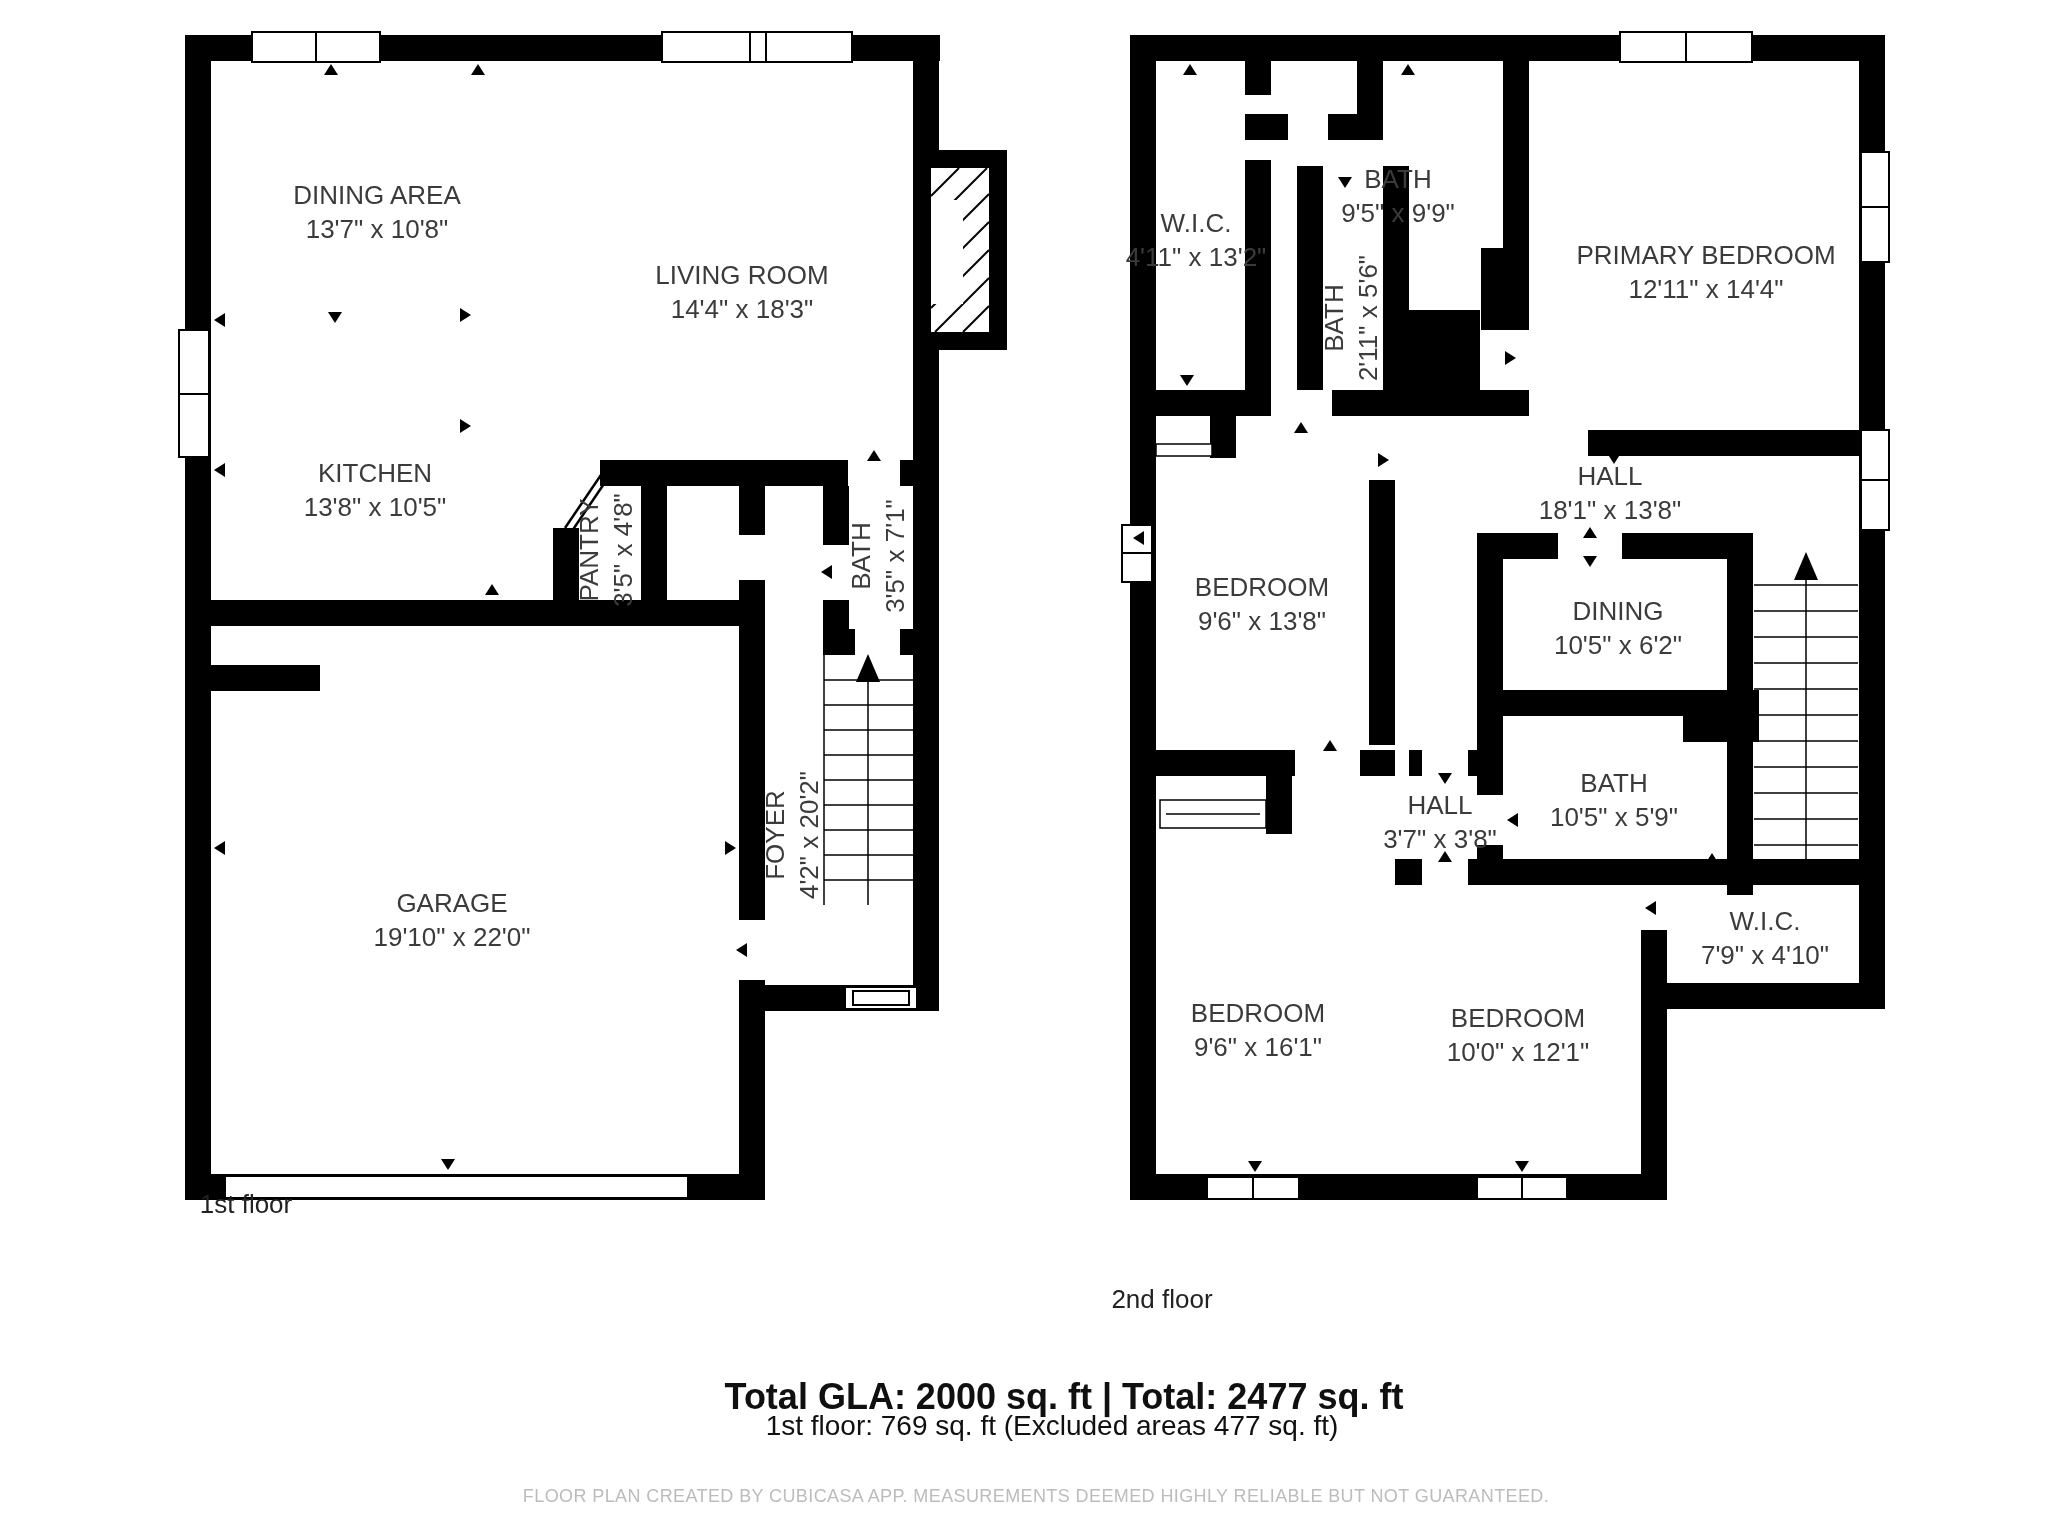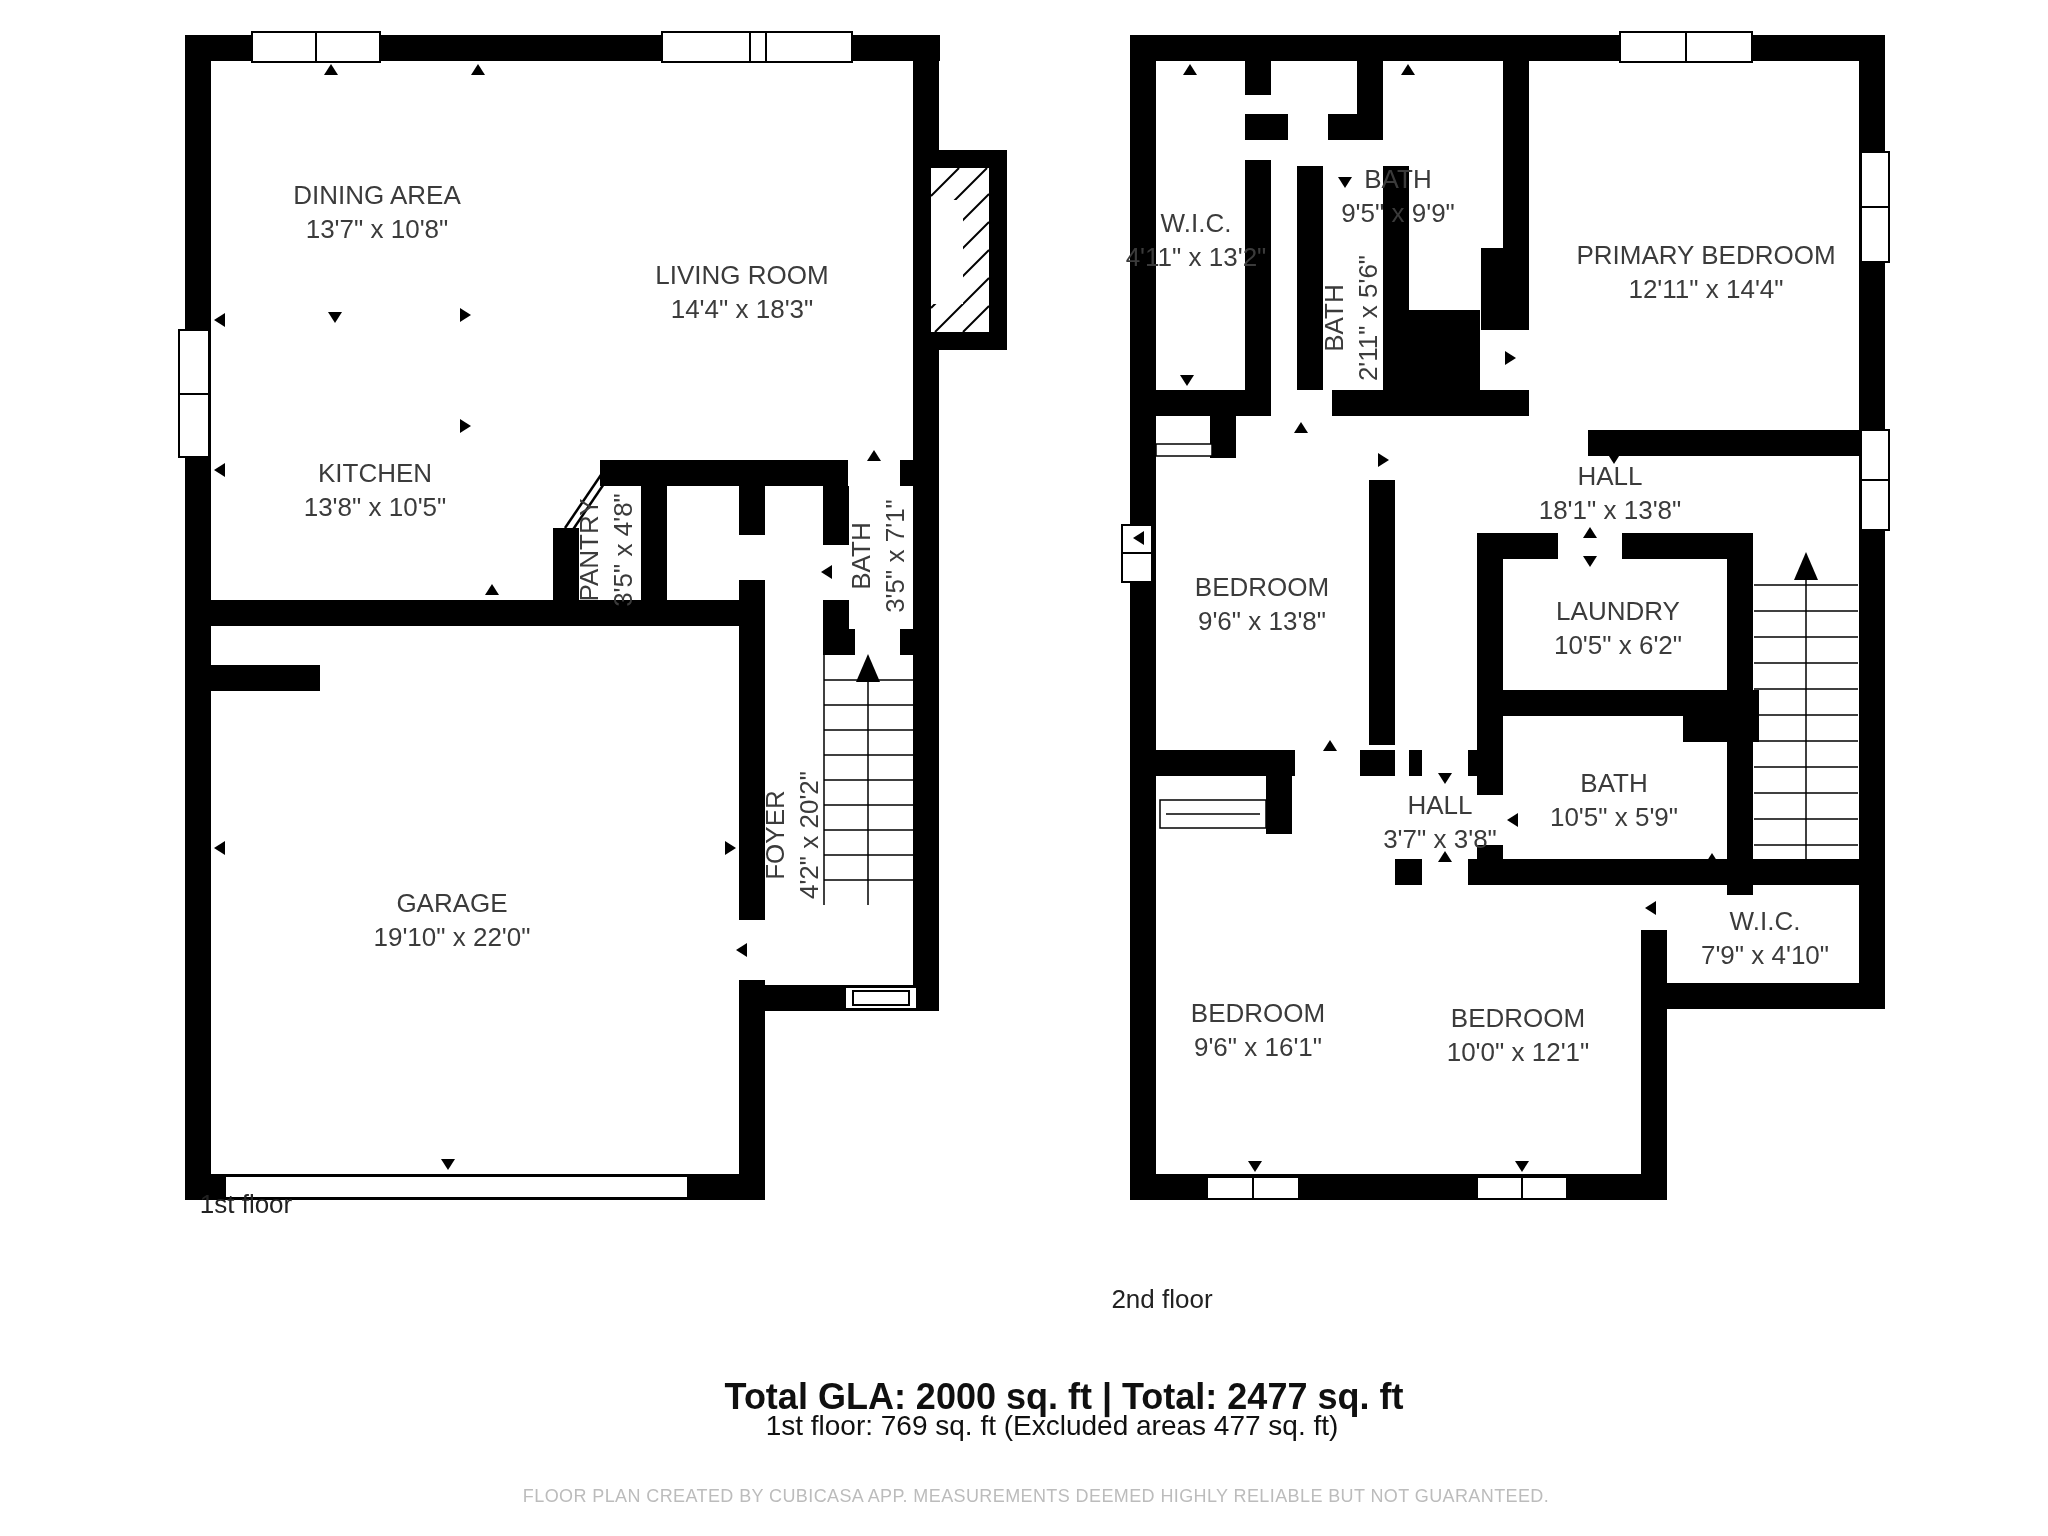--- a/index.html
+++ b/index.html
@@ -262,21 +262,21 @@
   </div>
   <div class="room-label" style="left:1610px;top:493px">
     <span class="rn">HALL</span>
     <span class="rd">18'1" x 13'8"</span>
   </div>
   <div class="room-label" style="left:1262px;top:604px">
     <span class="rn">BEDROOM</span>
     <span class="rd">9'6" x 13'8"</span>
   </div>
   <div class="room-label" style="left:1618px;top:628px">
-    <span class="rn">LAUNDRY</span>
+    <span class="rn">DINING</span>
     <span class="rd">10'5" x 6'2"</span>
   </div>
   <div class="room-label" style="left:1614px;top:800px">
     <span class="rn">BATH</span>
     <span class="rd">10'5" x 5'9"</span>
   </div>
   <div class="room-label" style="left:1440px;top:822px">
     <span class="rn">HALL</span>
     <span class="rd">3'7" x 3'8"</span>
   </div>

